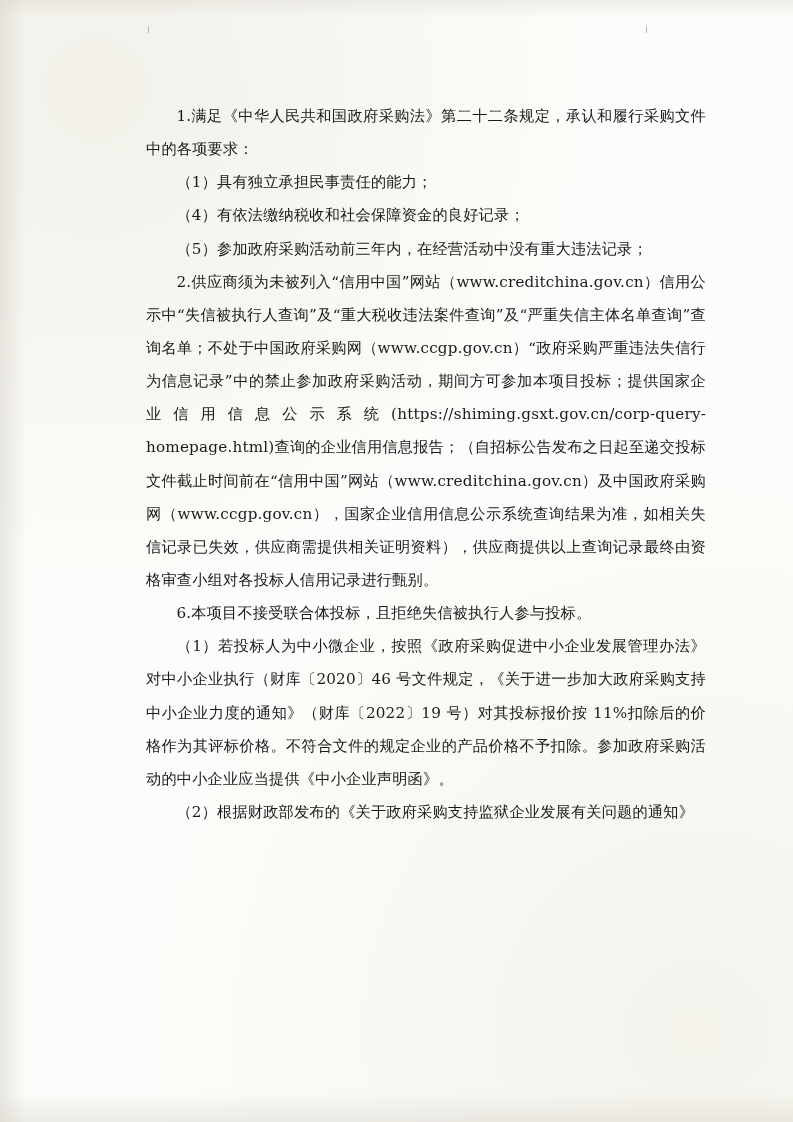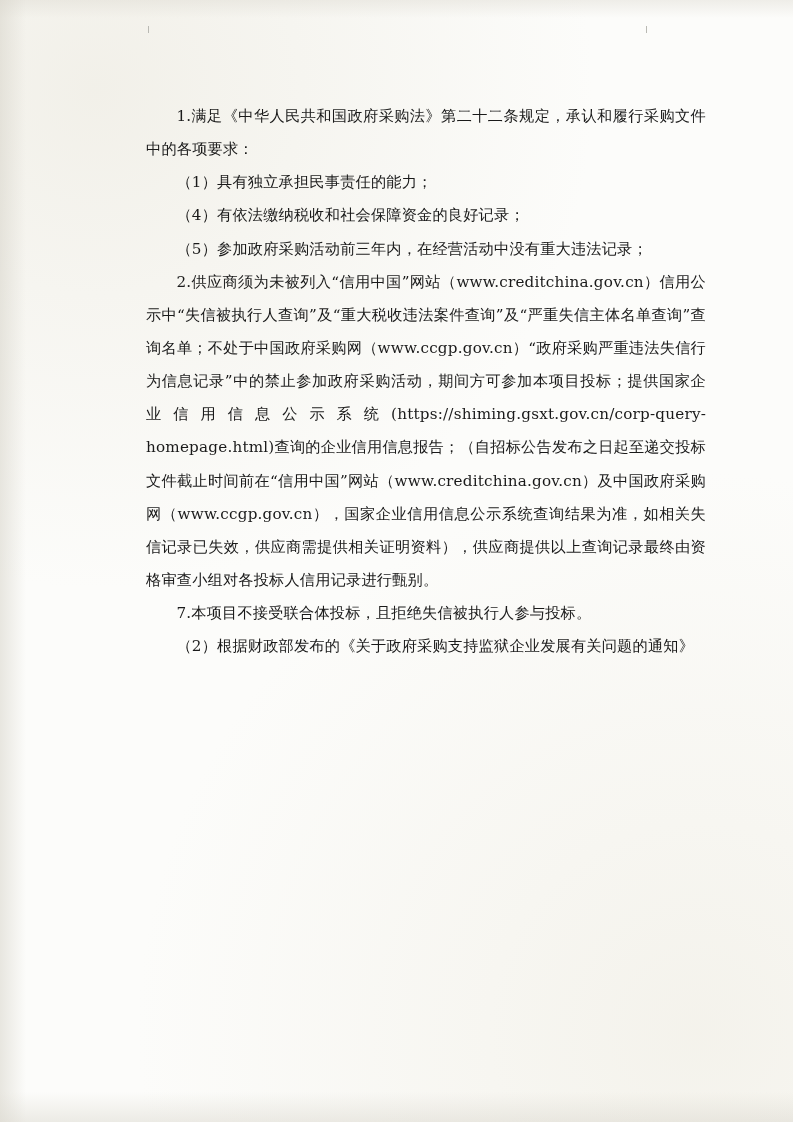--- a/index.html
+++ b/index.html
@@ -82,16 +82,17 @@
 
   <div class="tick left"></div>
   <div class="tick right"></div>
 
   <div class="content">
     <p class="indent">1.满足《中华人民共和国政府采购法》第二十二条规定，承认和履行采购文件中的各项要求：</p>
     <p class="indent">（1）具有独立承担民事责任的能力；</p>
     <p class="indent">（4）有依法缴纳税收和社会保障资金的良好记录；</p>
     <p class="indent">（5）参加政府采购活动前三年内，在经营活动中没有重大违法记录；</p>
     <p class="indent">2.供应商须为未被列入“信用中国”网站（www.creditchina.gov.cn）信用公示中“失信被执行人查询”及“重大税收违法案件查询”及“严重失信主体名单查询”查询名单；不处于中国政府采购网（www.ccgp.gov.cn）“政府采购严重违法失信行为信息记录”中的禁止参加政府采购活动，期间方可参加本项目投标；提供国家企业信用信息公示系统(https://shiming.gsxt.gov.cn/corp-query-homepage.html)查询的企业信用信息报告；（自招标公告发布之日起至递交投标文件截止时间前在“信用中国”网站（www.creditchina.gov.cn）及中国政府采购网（www.ccgp.gov.cn），国家企业信用信息公示系统查询结果为准，如相关失信记录已失效，供应商需提供相关证明资料），供应商提供以上查询记录最终由资格审查小组对各投标人信用记录进行甄别。</p>
-    <p class="indent">7.本项目不接受联合体投标，且拒绝失信被执行人参与投标。</p>
+    <p class="indent">6.本项目不接受联合体投标，且拒绝失信被执行人参与投标。</p>
+    <p class="indent">（1）若投标人为中小微企业，按照《政府采购促进中小企业发展管理办法》对中小企业执行（财库〔2020〕46 号文件规定，《关于进一步加大政府采购支持中小企业力度的通知》（财库〔2022〕19 号）对其投标报价按 11%扣除后的价格作为其评标价格。不符合文件的规定企业的产品价格不予扣除。参加政府采购活动的中小企业应当提供《中小企业声明函》。</p>
     <p class="indent">（2）根据财政部发布的《关于政府采购支持监狱企业发展有关问题的通知》</p>
   </div>
 </div>
 
 </body></html>

